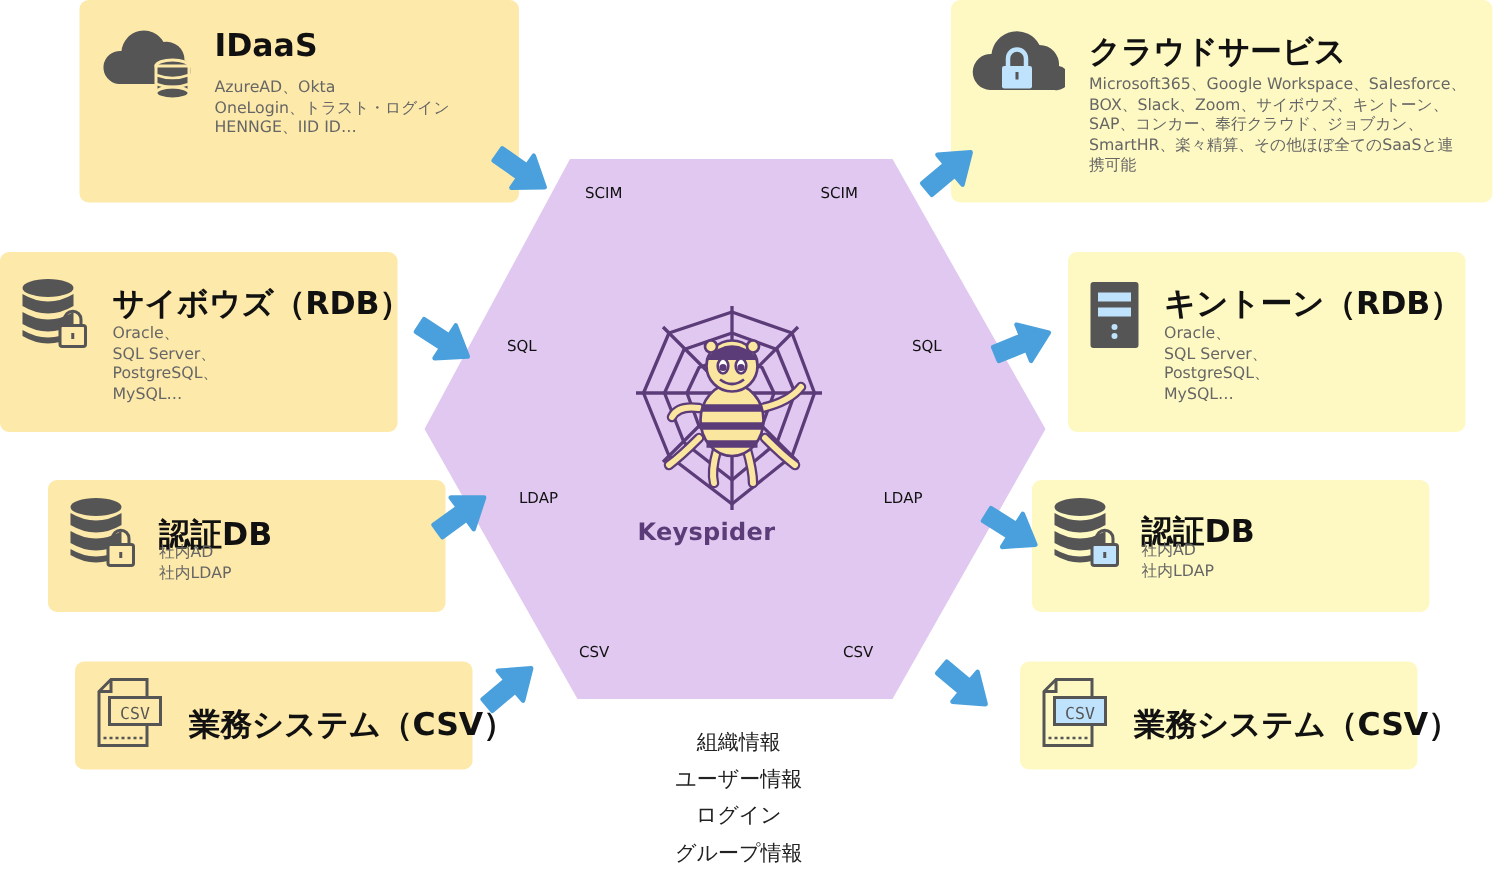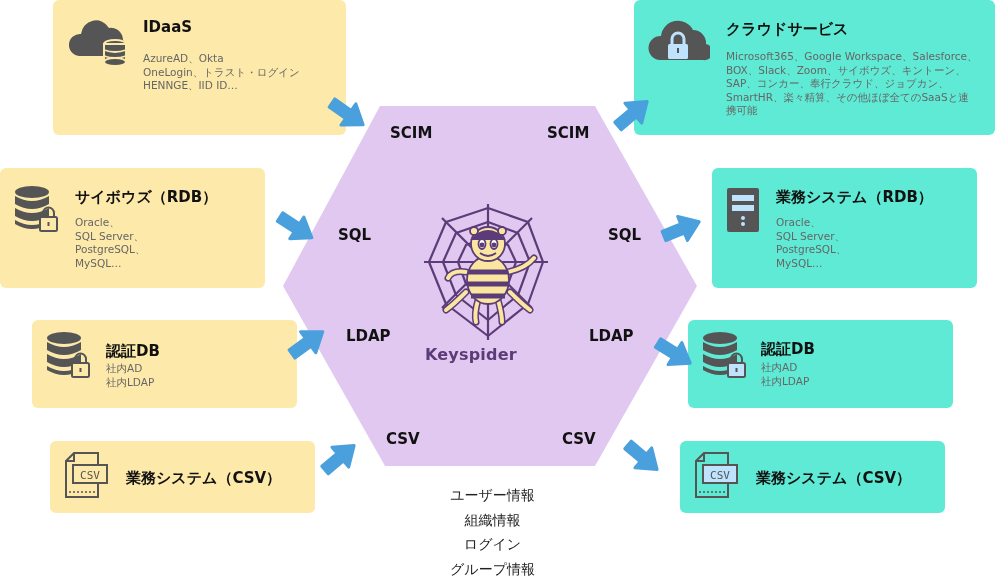--- a/index.html
+++ b/index.html
@@ -6,31 +6,31 @@
   body {
     width: 995px; height: 581px; position: relative; overflow: hidden;
     background: #ffffff;
     font-family: "DejaVu Sans", "Liberation Sans", sans-serif;
     color: #1a1a1a;
   }
   .box {
     position: absolute; border-radius: 6px; box-sizing: border-box;
   }
   .src { background: #fde9a9; }
-  .dst { background: #5eead4; }
+  .dst { background: #fef9c3; }
   .box .icon { position: absolute; }
   .box .title {
-    position: absolute; font-weight: bold; font-size: 15px; color: #111; white-space: nowrap;
+    position: absolute; font-weight: bold; font-size: 21px; color: #111; white-space: nowrap;
   }
   .box .desc {
     position: absolute; font-size: 10.5px; line-height: 13.5px; color: #666; white-space: pre-line;
   }
   .box .desc.wide { white-space: normal; }
   .proto {
-    position: absolute; font-weight: bold; font-size: 15px; color: #111; white-space: nowrap;
+    position: absolute; font-weight: normal; font-size: 10px; color: #111; white-space: nowrap;
   }
   #hexsvg { position: absolute; left: 0; top: 0; }
   .arrow { position: absolute; }
   .info {
     position: absolute; left: 400px; width: 185px; text-align: center;
     font-size: 14px; line-height: 24.5px; color: #222;
   }
   .logo-text {
     position: absolute; font-weight: bold; font-size: 16px; color: #5c3c78; letter-spacing: 0.2px;
     font-family: "DejaVu Sans", sans-serif;
@@ -164,21 +164,21 @@
 </div>
 
 <div class="box dst" style="left:712px; top:168px; width:265px; height:120px;">
   <svg class="icon" style="left:14px; top:18px;" width="36" height="48" viewBox="0 0 36 48">
     <rect x="1" y="2" width="32" height="44" rx="2" fill="#555"></rect>
     <rect x="6" y="9" width="22" height="6" fill="#bfe2fd"></rect>
     <rect x="6" y="19" width="22" height="6" fill="#bfe2fd"></rect>
     <circle cx="17" cy="32" r="2" fill="#bfe2fd"></circle>
     <circle cx="17" cy="38" r="2" fill="#bfe2fd"></circle>
   </svg>
-  <div class="title" style="left:64px; top:20px;">業務システム（RDB）</div>
+  <div class="title" style="left:64px; top:20px;">キントーン（RDB）</div>
   <div class="desc" style="left:64px; top:48px;">Oracle、
 SQL Server、
 PostgreSQL、
 MySQL…</div>
 </div>
 
 <div class="box dst" style="left:688px; top:320px; width:265px; height:88px;">
   <svg class="icon" style="left:14px; top:12px;" width="46" height="48" viewBox="0 0 46 48">
     <g fill="#555">
       <ellipse cx="18" cy="6" rx="17" ry="6"></ellipse>
@@ -218,17 +218,17 @@
   <use href="#arr" transform="translate(292,354) rotate(-36)"></use>
   <use href="#arr" transform="translate(325,470) rotate(-40)"></use>
 
   <use href="#arr" transform="translate(618,126) rotate(-40)"></use>
   <use href="#arr" transform="translate(664,236) rotate(-22)"></use>
   <use href="#arr" transform="translate(658,343) rotate(32)"></use>
   <use href="#arr" transform="translate(628,445) rotate(40)"></use>
 </svg>
 
 <div class="info" style="top:483px;">
+  <div>組織情報</div>
   <div>ユーザー情報</div>
-  <div>組織情報</div>
   <div>ログイン</div>
   <div>グループ情報</div>
 </div>
 
 </body></html>

